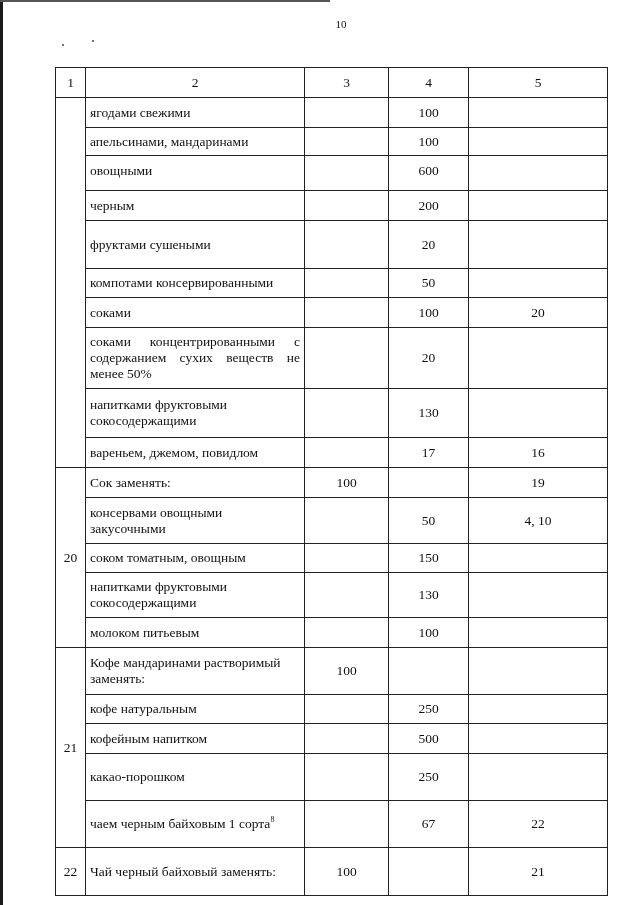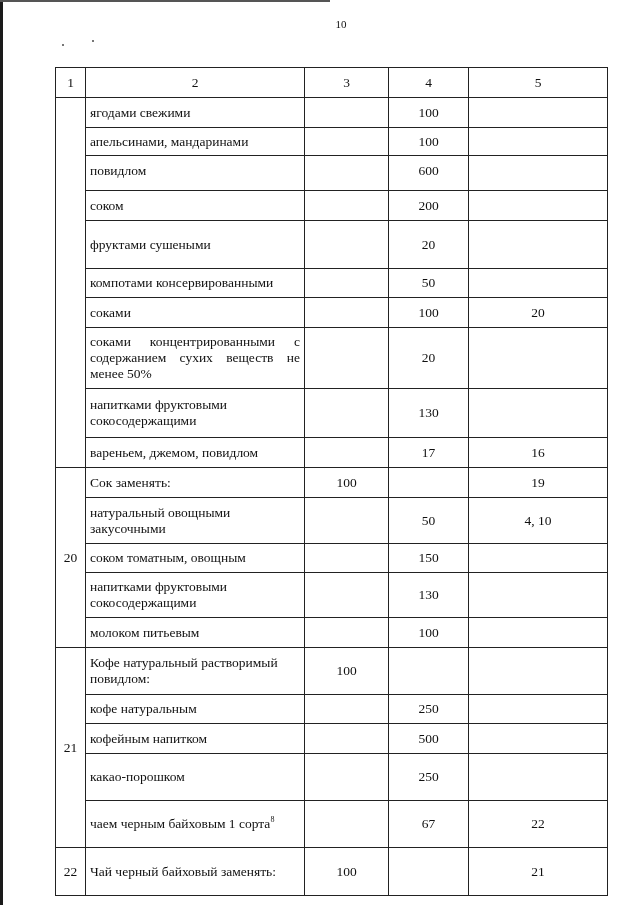--- a/index.html
+++ b/index.html
@@ -73,27 +73,27 @@
       <td class="c4">100</td>
       <td class="c5"></td>
     </tr>
     <tr style="height:28px">
       <td class="c2">апельсинами, мандаринами</td>
       <td class="c3"></td>
       <td class="c4">100</td>
       <td class="c5"></td>
     </tr>
     <tr style="height:35px">
-      <td class="c2" style="vertical-align:top;padding-top:7px">повидлом</td>
+      <td class="c2" style="vertical-align:top;padding-top:7px">овощными</td>
       <td class="c3"></td>
       <td class="c4" style="vertical-align:top;padding-top:7px">600</td>
       <td class="c5"></td>
     </tr>
     <tr style="height:30px">
-      <td class="c2">соком</td>
+      <td class="c2">черным</td>
       <td class="c3"></td>
       <td class="c4">200</td>
       <td class="c5"></td>
     </tr>
     <tr style="height:48px">
       <td class="c2">фруктами сушеными</td>
       <td class="c3"></td>
       <td class="c4">20</td>
       <td class="c5"></td>
     </tr>
@@ -129,21 +129,21 @@
     </tr>
 
     <tr style="height:30px">
       <td class="c1" rowspan="5">20</td>
       <td class="c2">Сок заменять:</td>
       <td class="c3">100</td>
       <td class="c4"></td>
       <td class="c5">19</td>
     </tr>
     <tr style="height:46px">
-      <td class="c2">натуральный овощными закусочными</td>
+      <td class="c2">консервами овощными закусочными</td>
       <td class="c3"></td>
       <td class="c4">50</td>
       <td class="c5">4, 10</td>
     </tr>
     <tr style="height:29px">
       <td class="c2">соком томатным, овощным</td>
       <td class="c3"></td>
       <td class="c4">150</td>
       <td class="c5"></td>
     </tr>
@@ -155,21 +155,21 @@
     </tr>
     <tr style="height:30px">
       <td class="c2">молоком питьевым</td>
       <td class="c3"></td>
       <td class="c4">100</td>
       <td class="c5"></td>
     </tr>
 
     <tr style="height:47px">
       <td class="c1" rowspan="5">21</td>
-      <td class="c2">Кофе натуральный растворимый повидлом:</td>
+      <td class="c2">Кофе мандаринами растворимый заменять:</td>
       <td class="c3">100</td>
       <td class="c4"></td>
       <td class="c5"></td>
     </tr>
     <tr style="height:29px">
       <td class="c2">кофе натуральным</td>
       <td class="c3"></td>
       <td class="c4">250</td>
       <td class="c5"></td>
     </tr>

